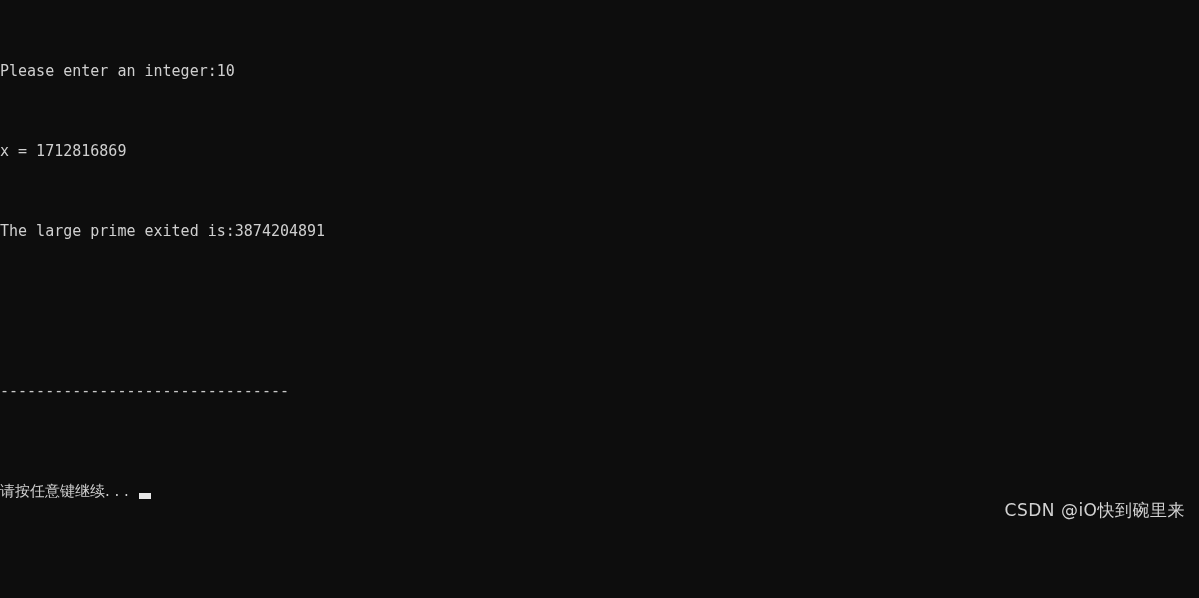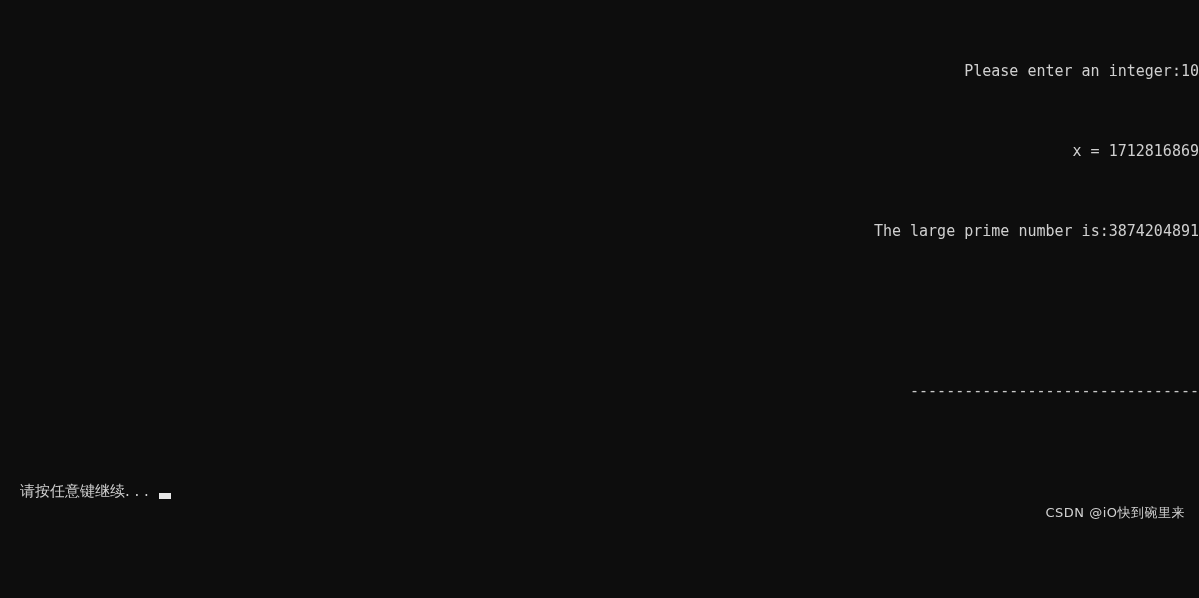--- a/index.html
+++ b/index.html
@@ -15,21 +15,20 @@
     font-family: "DejaVu Sans Mono", "Liberation Mono", monospace;
   }
 
   #console-surface {
     position: absolute;
     left: 0;
     top: 0;
     width: 1199px;
     height: 530px;
     background: #0d0d0d;
-    text-align: right;
   }
 
   #console-output {
     position: absolute;
     left: 0;
     top: 1px;
     width: 1199px;
     font-family: "DejaVu Sans Mono", "Liberation Mono", monospace;
     font-size: 15px;
     line-height: 20px;
@@ -59,55 +58,54 @@
   .console-line.cjk {
     font-family: "DejaVu Sans", "Liberation Sans", sans-serif;
     font-size: 15px;
     color: #cfcfcf;
   }
 
   .prompt-row {
     display: flex;
     align-items: flex-end;
     height: 20px;
-    margin-left: 20px;
   }
 
   .cursor-block {
     display: inline-block;
     width: 12px;
     height: 6px;
     background: #e8e8e8;
     margin-left: 10px;
     margin-bottom: 2px;
   }
 
   #watermark {
     position: absolute;
     right: 14px;
     bottom: 8px;
     font-family: "DejaVu Sans", "Liberation Sans", sans-serif;
-    font-size: 13px;
+    font-size: 17px;
     color: #d2d2d2;
     letter-spacing: 0.5px;
     white-space: nowrap;
   }
 </style>
 </head>
 <body>
 
 <div id="console-surface">
 
   <div id="console-output">
 
     <div class="console-line">Please enter an integer:10</div>
 
     <div class="console-line">x = 1712816869</div>
 
-    <div class="console-line">The large prime number is:3874204891</div>
+    <div class="console-line">The large prime exited is:3874204891</div>
 
     <div class="console-line blank"></div>
 
     <div class="console-line separator">--------------------------------</div>
 
 
     <div class="prompt-row">
       <span class="console-line cjk">请按任意键继续. . .</span>
       <span class="cursor-block"></span>
     </div>

